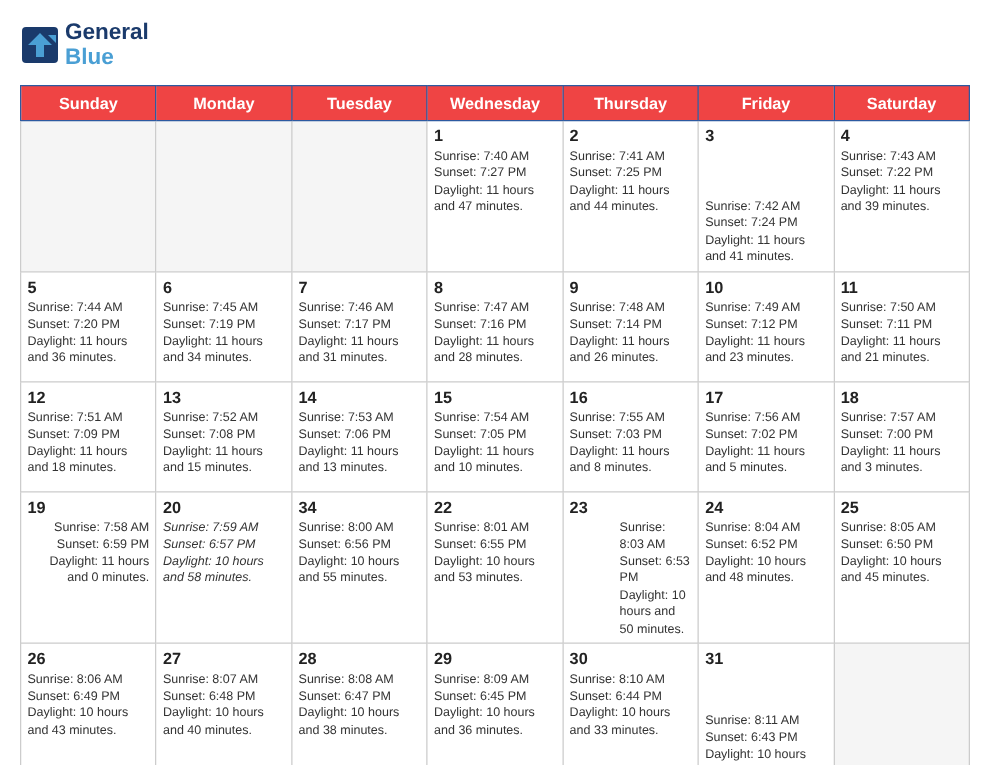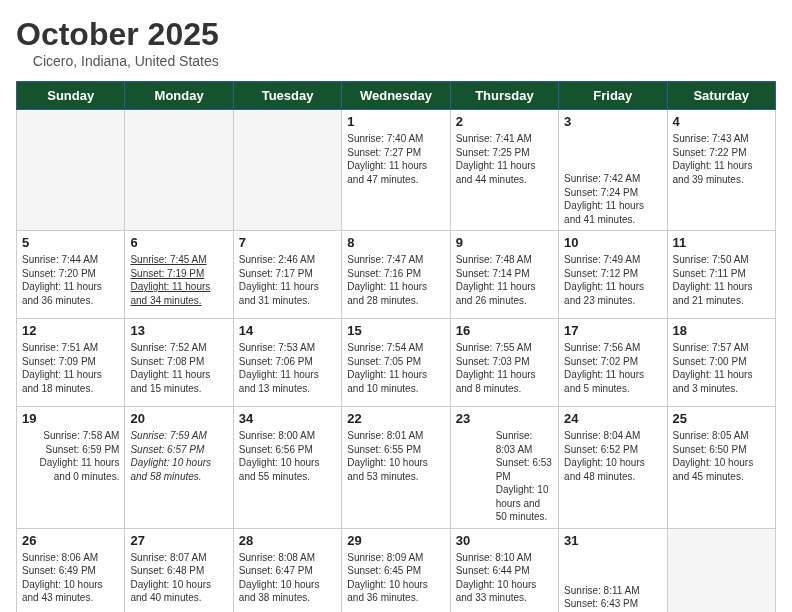--- a/index.html
+++ b/index.html
@@ -45,21 +45,21 @@
     .subtitle {
       font-size: 14px;
       color: #555;
     }
     .calendar {
       width: 100%;
       border-collapse: collapse;
       border: 1px solid #ccc;
     }
     .calendar th {
-      background: #14532d;
+      background: #ef4444;
       color: #fff;
       font-size: 13px;
       font-weight: bold;
       text-align: center;
       padding: 6px 4px;
       border: 1px solid #2d5aa0;
     }
     .calendar td {
       vertical-align: top;
       width: calc(100% / 7);
@@ -85,23 +85,30 @@
       line-height: 1.35;
     }
     tr:last-child td {
       height: 80px;
     }
   </style>
 </head>
 <body>
 
 <div class="header">
-  <div class="title-block">
-    <div class="month-title">October 2025</div>
-    <div class="subtitle">Cicero, Indiana, United States</div>
+  <div class="logo">
+    <svg class="logo-icon" viewBox="0 0 40 40">
+      <rect x="2" y="2" width="36" height="36" rx="4" fill="#1a3a6b"></rect>
+      <polygon points="20,8 32,20 24,20 24,32 16,32 16,20 8,20" fill="#4a9fd4"></polygon>
+      <polygon points="28,10 36,10 36,18" fill="#4a9fd4"></polygon>
+    </svg>
+    <div>
+      <div class="logo-text">General</div>
+      <div class="logo-text"><span>Blue</span></div>
+    </div>
   </div>
 </div>
 
 <table class="calendar">
   <thead>
     <tr>
     <th>Sunday</th>
         <th>Monday</th>
         <th>Tuesday</th>
         <th>Wednesday</th>
@@ -142,27 +149,27 @@
       </tr>
       <tr>
         <td>
           <div class="day-number">5</div>
           <div class="cell-text" style="white-space: pre-line;">Sunrise: 7:44 AM
 Sunset: 7:20 PM
 Daylight: 11 hours and 36 minutes.</div>
         </td>
         <td>
           <div class="day-number">6</div>
-          <div class="cell-text" style="white-space: pre-line; text-decoration: underline;">Sunrise: 7:45 AM
+          <div class="cell-text" style="white-space: pre-line;">Sunrise: 7:45 AM
 Sunset: 7:19 PM
 Daylight: 11 hours and 34 minutes.</div>
         </td>
         <td>
           <div class="day-number">7</div>
-          <div class="cell-text" style="white-space: pre-line;">Sunrise: 2:46 AM
+          <div class="cell-text" style="white-space: pre-line;">Sunrise: 7:46 AM
 Sunset: 7:17 PM
 Daylight: 11 hours and 31 minutes.</div>
         </td>
         <td>
           <div class="day-number">8</div>
           <div class="cell-text" style="white-space: pre-line;">Sunrise: 7:47 AM
 Sunset: 7:16 PM
 Daylight: 11 hours and 28 minutes.</div>
         </td>
         <td>

